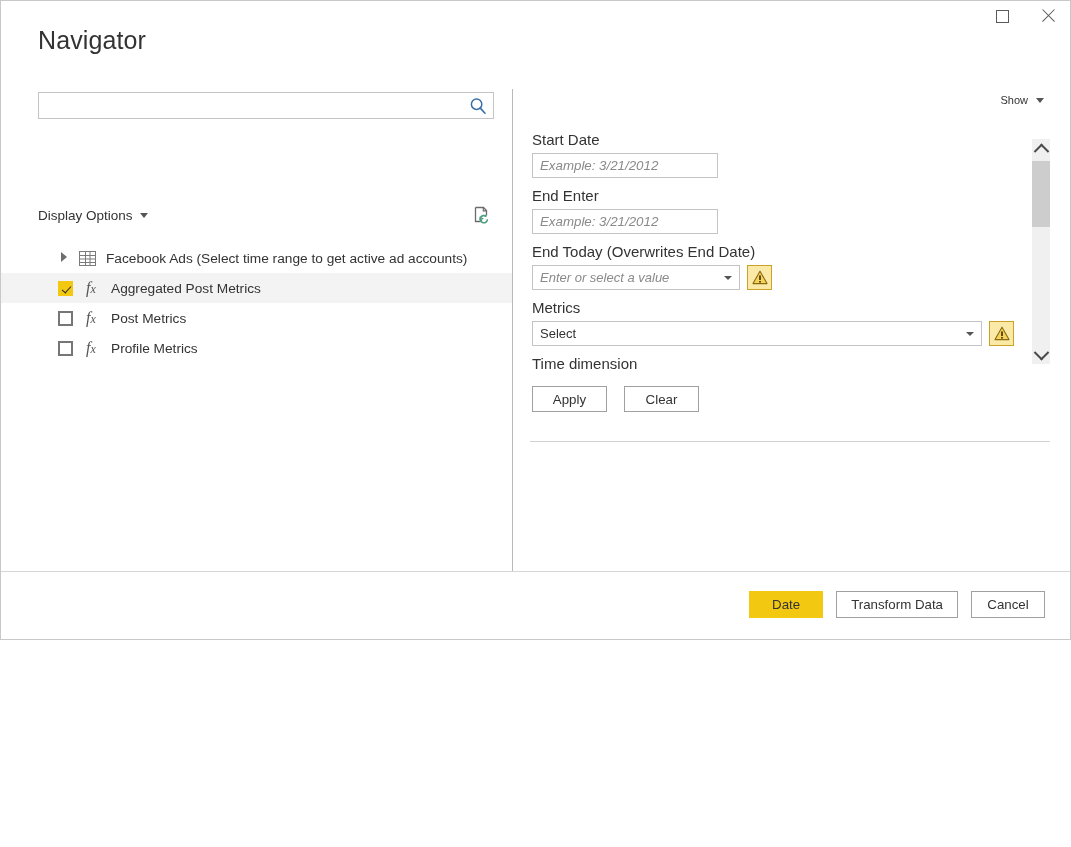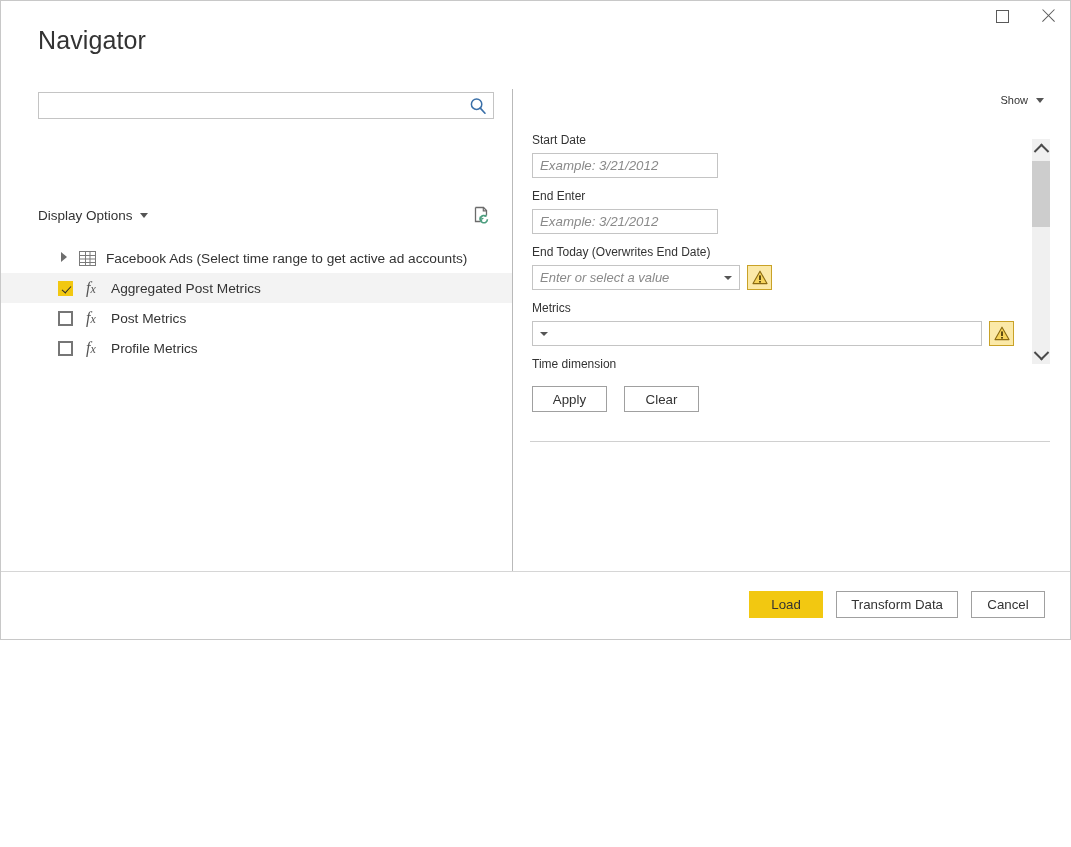--- a/index.html
+++ b/index.html
@@ -304,21 +304,21 @@
     cursor: default;
   }
 
   .form {
     position: absolute;
     left: 531px;
     top: 130px;
     width: 482px;
   }
   .field-label {
-    font-size: 12px;
+    font-size: 15px;
     color: #333;
     margin-bottom: 4px;
     line-height: 18px;
   }
   .text-input {
     width: 186px;
     height: 25px;
     border: 1px solid #c4c4c4;
     box-sizing: border-box;
     font-family: "Liberation Sans", sans-serif;
@@ -599,20 +599,21 @@
           <path d="M8 1.2 L15 13.6 L1 13.6 Z" fill="#f6d45c" stroke="#8a6a10" stroke-width="1.1" stroke-linejoin="round"></path>
           <rect x="7.2" y="5.4" width="1.6" height="4.6" fill="#3a2c00"></rect>
           <rect x="7.2" y="11" width="1.6" height="1.6" fill="#3a2c00"></rect>
         </svg>
       </div>
     </div>
 
     <div class="field-label">Metrics</div>
     <div class="row-with-warn">
       <div class="combo wide">
+        <span class="combo-val">Select</span>
         <span class="combo-caret">
           <span class="caret-sm"></span>
         </span>
       </div>
       <div class="warn-icon">
         <svg width="16" height="15" viewBox="0 0 16 15">
           <path d="M8 1.2 L15 13.6 L1 13.6 Z" fill="#f6d45c" stroke="#8a6a10" stroke-width="1.1" stroke-linejoin="round"></path>
           <rect x="7.2" y="5.4" width="1.6" height="4.6" fill="#3a2c00"></rect>
           <rect x="7.2" y="11" width="1.6" height="1.6" fill="#3a2c00"></rect>
         </svg>
@@ -634,18 +635,18 @@
       <span class="chev up"></span>
     </div>
     <div class="sb-thumb"></div>
     <div class="sb-arrow down">
       <span class="chev down"></span>
     </div>
   </div>
 
   <div class="footer-sep"></div>
   <div class="footer">
-    <button class="fbtn primary">Load</button>
+    <button class="fbtn primary">Date</button>
     <button class="fbtn">Transform Data</button>
     <button class="fbtn">Cancel</button>
   </div>
 
 </div>
 
 </body></html>

